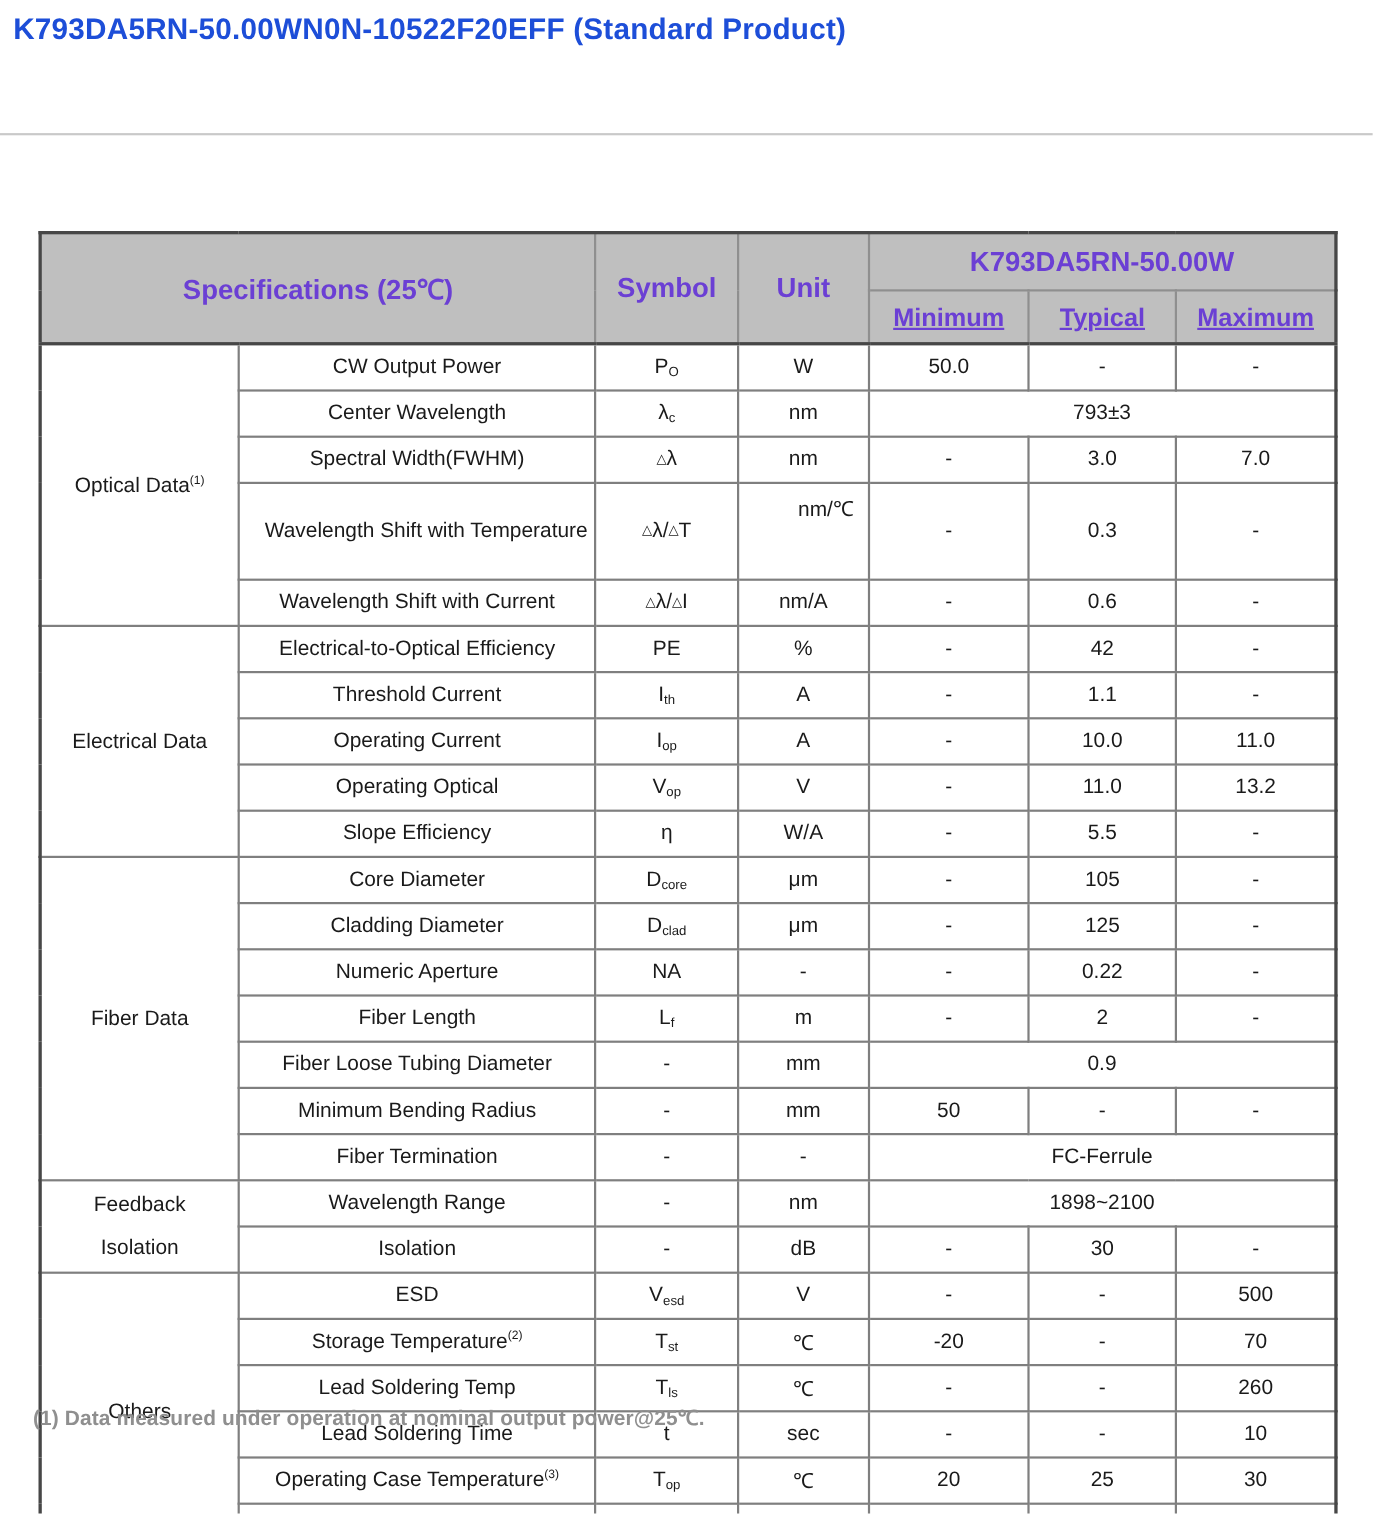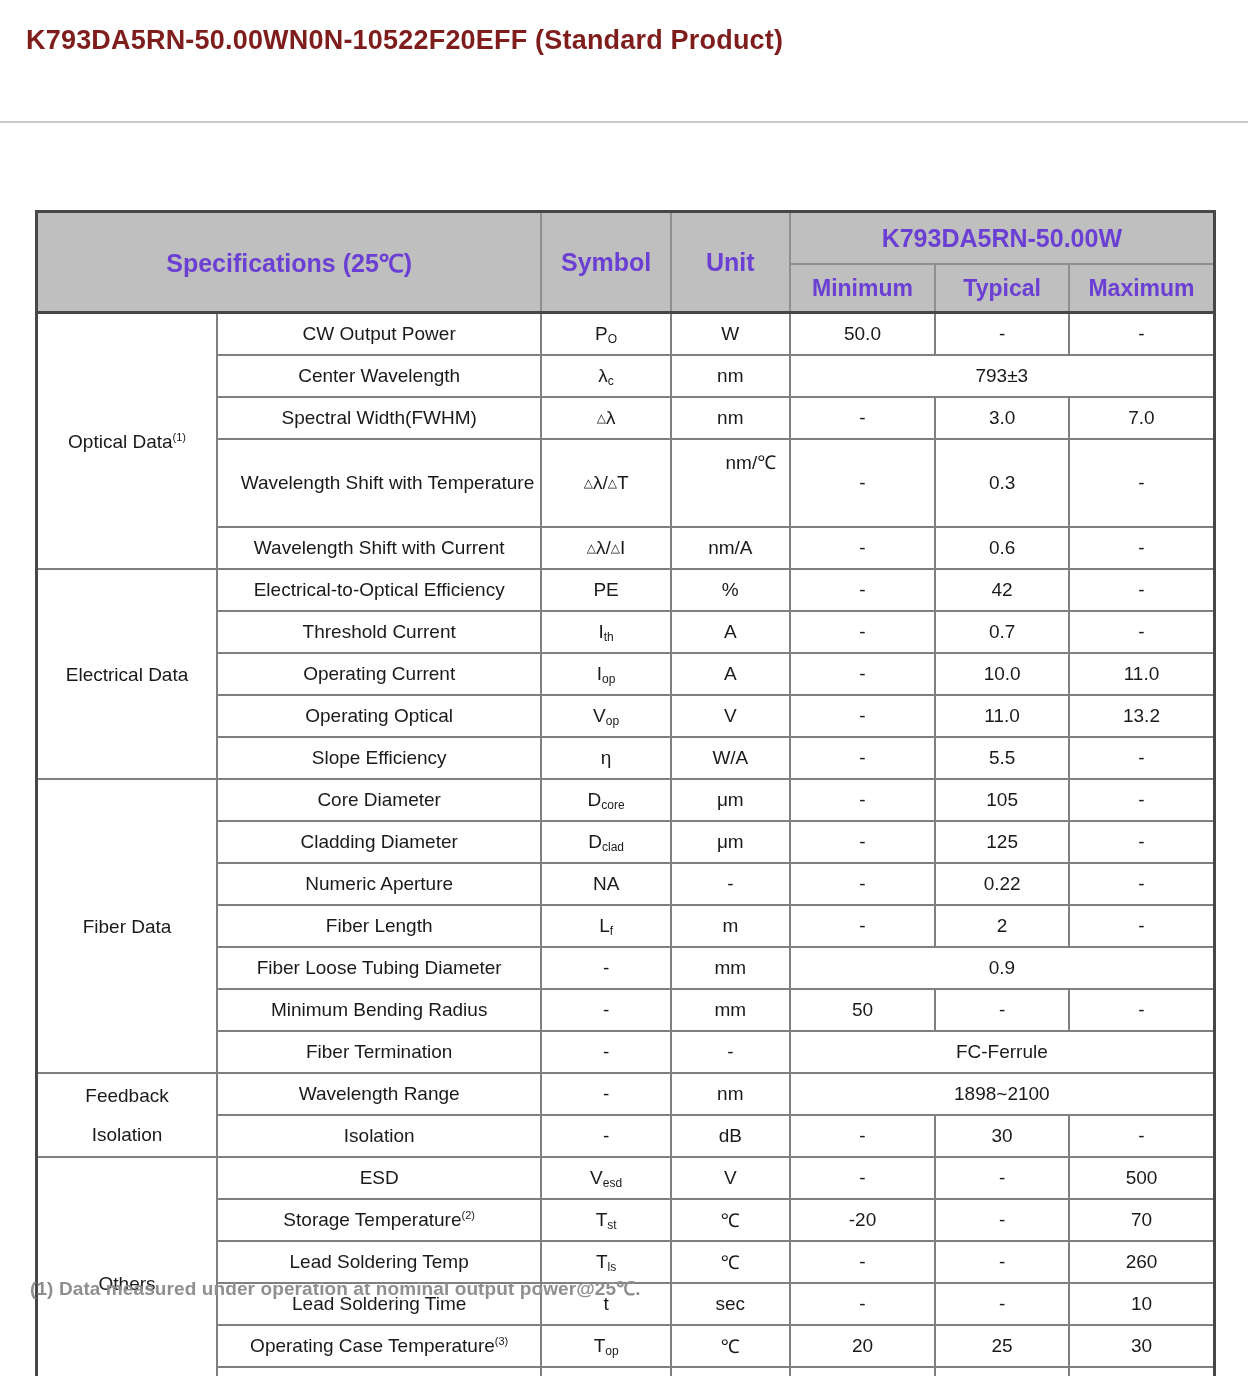--- a/index.html
+++ b/index.html
@@ -3,34 +3,34 @@
 <meta charset="utf-8">
 <style>
   html,body{margin:0;padding:0;}
   body{
     width:1248px;height:1376px;position:relative;background:#ffffff;
     font-family:"Liberation Sans", sans-serif;overflow:hidden;
     -webkit-font-smoothing:antialiased;
   }
   .titleblock{padding:10px 0 0 12px;}
   h1{margin:4px 0 8px 0;font-size:27px;line-height:32px;font-weight:bold;color:#151515;letter-spacing:.2px;}
-  h2{margin:14px;font-size:27px;line-height:32px;font-weight:bold;color:#7f1d1d;letter-spacing:.2px;}
+  h2{margin:0;font-size:27px;line-height:32px;font-weight:bold;color:#1d4ed8;letter-spacing:.2px;}
   .divider{position:absolute;left:0;top:113px;width:1248px;height:0;border:none;border-top:2px solid #c9c9c9;}
 
   table.spec{
     position:absolute;left:35px;top:210px;width:1181px;
     border-collapse:collapse;table-layout:fixed;
     border:3px solid #474747;
   }
   th{
     background:#bfbfbf;color:#6b3fd4;font-weight:bold;font-size:25px;
     border:2px solid #8f8f8f;padding:0 4px;text-align:center;vertical-align:middle;
   }
   tr.h1 th{height:50px;}
-  tr.subhead th{height:46px;font-size:23px;border-top:2px solid #e9e9e9;}
+  tr.subhead th{height:46px;font-size:23px;border-top:2px solid #e9e9e9;text-decoration:underline;}
   td{
     border:2px solid #7f7f7f;font-size:19px;color:#1a1a1a;
     text-align:center;vertical-align:middle;height:38px;padding:1px 6px;
     background:#ffffff;
   }
   tbody tr:first-child td{border-top:3px solid #474747;margin-left:48px;}
   td.cat div{line-height:39px;}
   sup{font-size:11px;vertical-align:super;line-height:0;}
   .subscr{font-size:12px;vertical-align:-3px;}
   .tri{font-size:12px;vertical-align:2.5px;}
@@ -124,21 +124,21 @@
         <td>%</td>
         <td>-</td>
         <td>42</td>
         <td>-</td>
       </tr>
       <tr>
         <td class="param">Threshold Current</td>
         <td><span>I</span><span class="subscr">th</span></td>
         <td>A</td>
         <td>-</td>
-        <td>0.7</td>
+        <td>1.1</td>
         <td>-</td>
       </tr>
       <tr>
         <td class="param">Operating Current</td>
         <td><span>I</span><span class="subscr">op</span></td>
         <td>A</td>
         <td>-</td>
         <td>10.0</td>
         <td>11.0</td>
       </tr>

